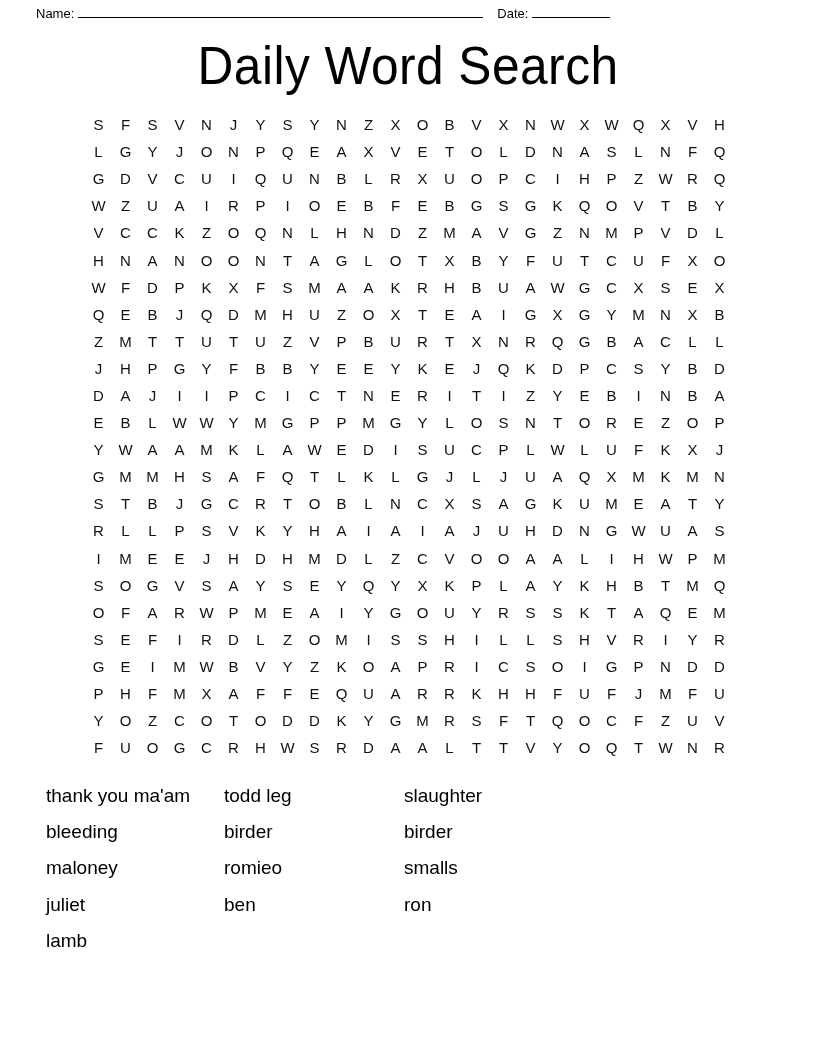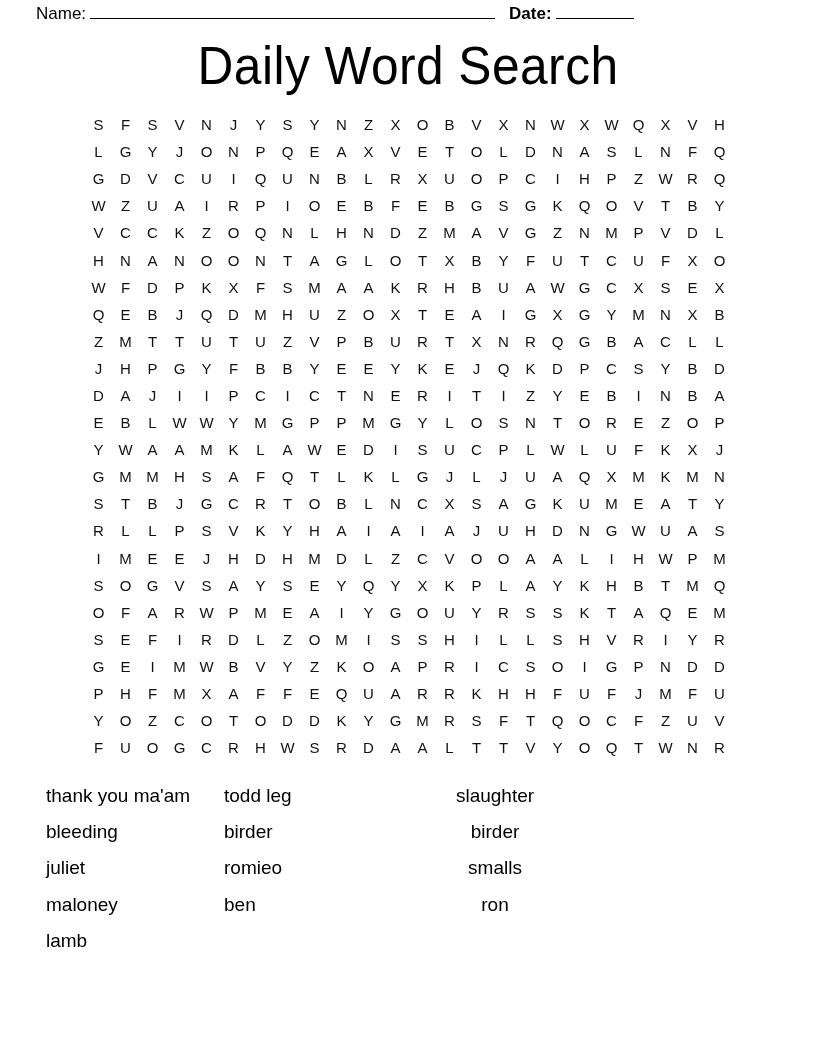--- a/index.html
+++ b/index.html
@@ -27,34 +27,34 @@
     align-items: center;
     padding: 0 26px;
     box-sizing: border-box;
   }
   .field {
     display: flex;
     align-items: baseline;
     white-space: nowrap;
   }
   .field-label {
-    font-size: 17px;
+    font-size: 13px;
     line-height: 20px;
     letter-spacing: 0px;
   }
   .rule {
     display: inline-block;
     border-bottom: 1px solid #000;
     height: 13px;
     margin-left: 4px;
   }
   .rule-name { width: 405px; }
   .rule-date { width: 78px; }
   .field-name { margin-left: 10px; }
-  .field-date { margin-left: 14px; font-weight: bold; }
+  .field-date { margin-left: 14px; }
 
   
   .title {
     position: absolute;
     top: 33px;
     left: 0;
     width: 816px;
     text-align: center;
     font-size: 54px;
     line-height: 64px;
@@ -95,21 +95,21 @@
     left: 46px;
     width: 724px;
     display: flex;
   }
   .word-col {
     display: flex;
     flex-direction: column;
   }
   .word-col-0 { width: 178px; }
   .word-col-1 { width: 180px; }
-  .word-col-2 { width: 182px; align-items: center; }
+  .word-col-2 { width: 182px; }
   .word-col-3 { width: 180px; }
   .word {
     font-size: 19px;
     line-height: 36.2px;
     height: 36.2px;
     white-space: nowrap;
     font-family: "Liberation Sans", sans-serif;
   }
 </style>
 </head>
@@ -752,22 +752,22 @@
       <div class="cell">W</div>
       <div class="cell">N</div>
       <div class="cell">R</div>
     </div>
   </div>
 
 <div class="wordlist" id="word-list">
     <div class="word-col word-col-0">
       <div class="word">thank you ma'am</div>
       <div class="word">bleeding</div>
+      <div class="word">maloney</div>
       <div class="word">juliet</div>
-      <div class="word">maloney</div>
       <div class="word">lamb</div>
     </div>
     <div class="word-col word-col-1">
       <div class="word">todd leg</div>
       <div class="word">birder</div>
       <div class="word">romieo</div>
       <div class="word">ben</div>
     </div>
     <div class="word-col word-col-2">
       <div class="word">slaughter</div>

